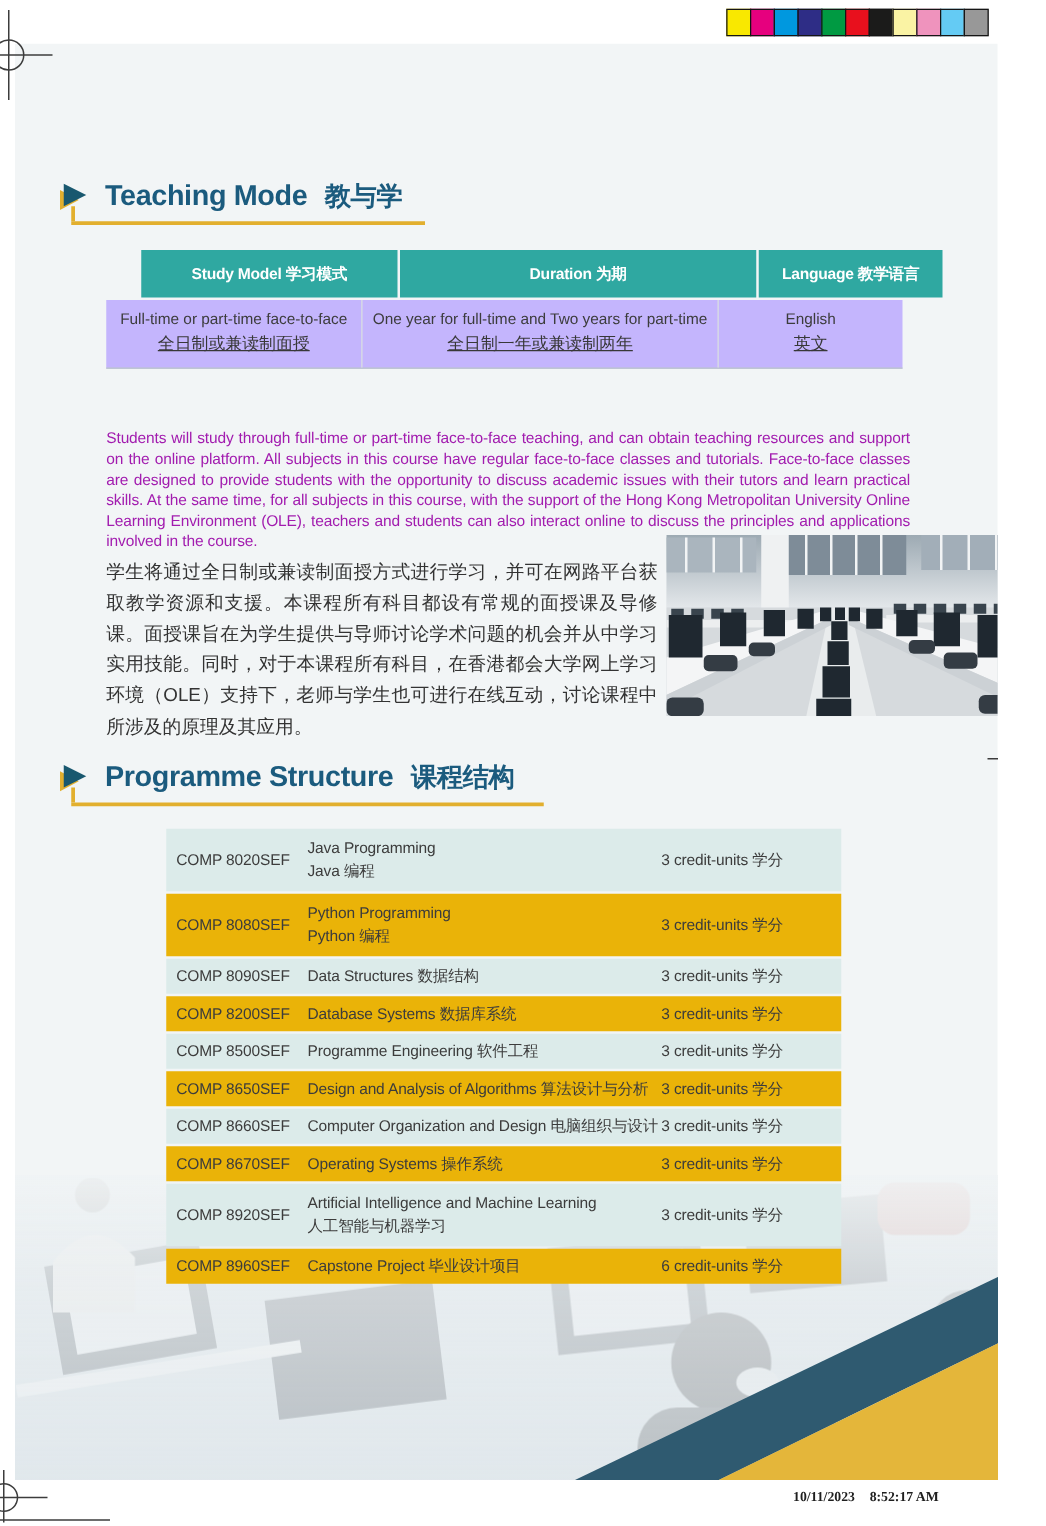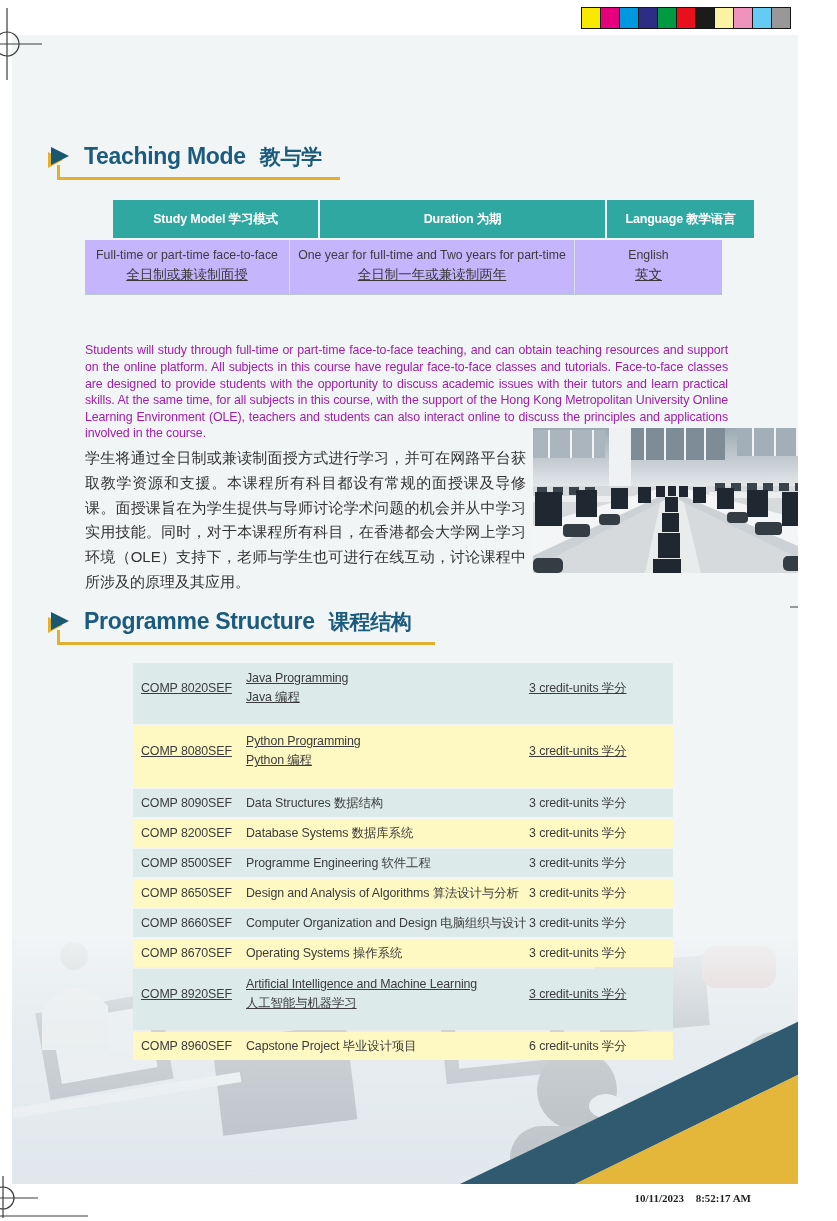--- a/index.html
+++ b/index.html
@@ -52,24 +52,24 @@
     font-size:12.4px; line-height:16.6px; text-align:justify; color:#a21caf; letter-spacing:-0.1px; }
   .para-zh { position:absolute; left:73px; top:396px; width:441px; z-index:4;
     font-size:15px; line-height:24.8px; text-align:justify; color:#333333; }
 
   
   .lab-photo { position:absolute; left:521px; top:393px; width:278px; height:145px; z-index:4; overflow:hidden; }
 
   
   .ps-table { position:absolute; left:121px; top:628px; width:540px; z-index:4; }
   .ps-row { display:grid; grid-template-columns:105px 283px 1fr; align-items:center;
-    background:#fef9c3; margin-bottom:2px; min-height:28px; padding-left:8px;
+    background:#eab308; margin-bottom:2px; min-height:28px; padding-left:8px;
     font-size:12.4px; color:#3c3c3c; letter-spacing:-0.1px; }
   .ps-row.alt { background:#dcebea; }
-  .ps-row.two-line { padding-top:7px; padding-bottom:18px;text-decoration:underline; }
+  .ps-row.two-line { padding-top:7px; padding-bottom:7px; }
   .ps-title .line1 { display:block; line-height:16px; }
   .ps-title .line2 { display:block; line-height:18px; margin-top:2px; }
 
   
   .bg-photo { position:absolute; left:0; top:905px; width:800px; height:244px; z-index:1; }
 
   
   .corner-deco { position:absolute; left:0; top:919px; width:800px; height:230px; z-index:3; pointer-events:none; }
 
   

